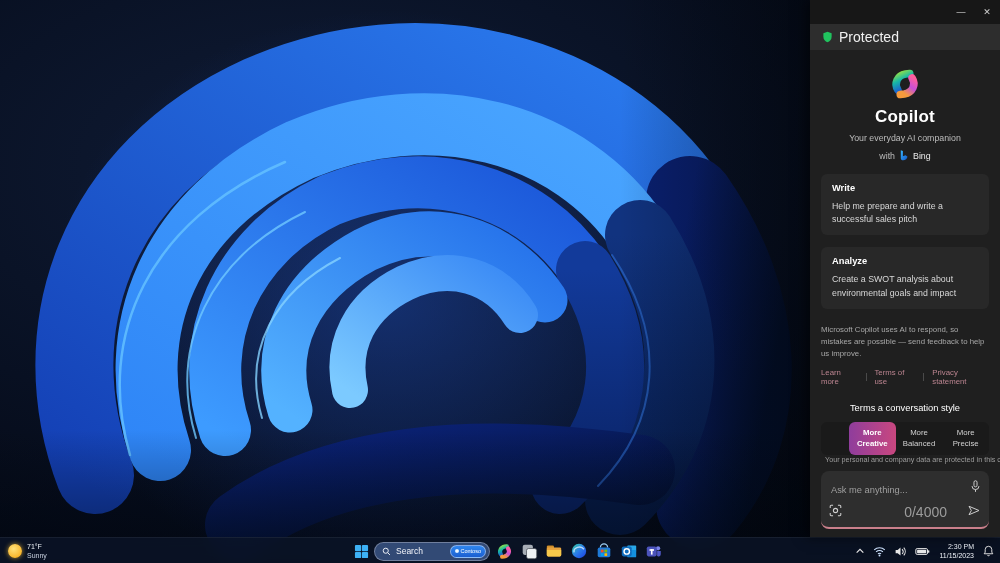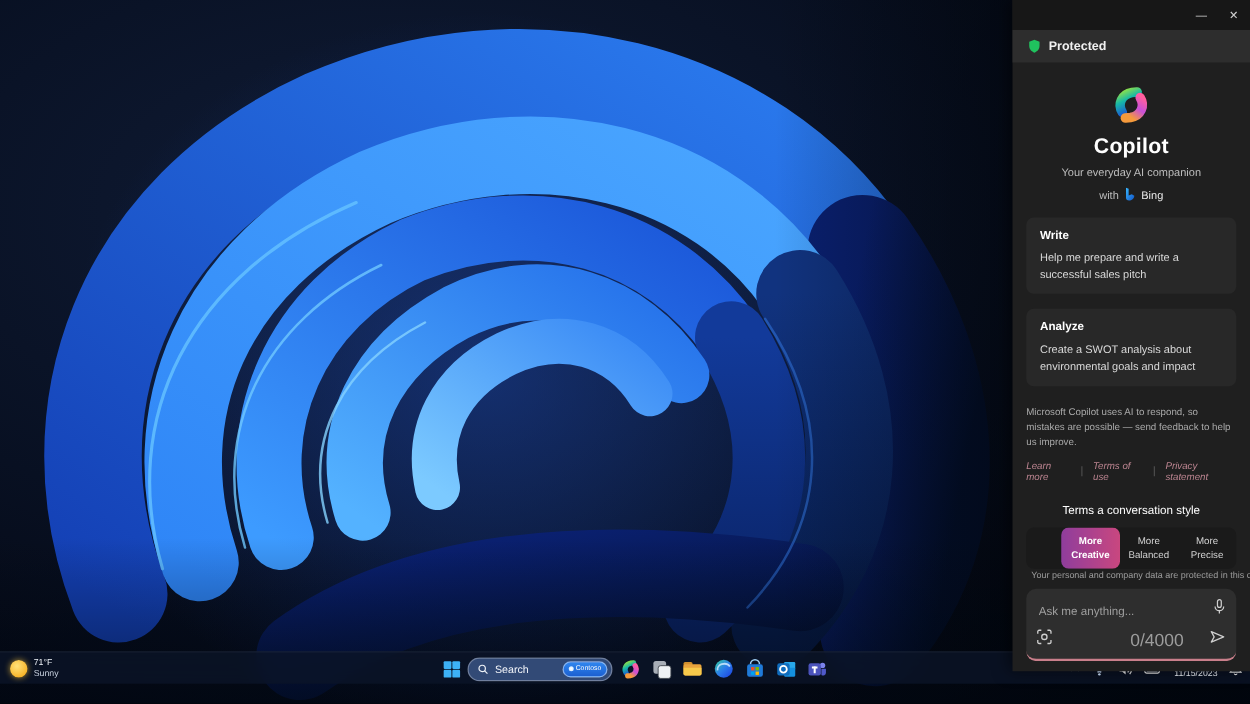--- a/index.html
+++ b/index.html
@@ -5,21 +5,21 @@
   * { margin:0; padding:0; box-sizing:border-box; }
   html,body { width:1000px; height:563px; overflow:hidden; background:#000;
     font-family:"Liberation Sans", sans-serif; }
   .stage { position:relative; width:1000px; height:563px; overflow:hidden; }
 
   
   .desktop { position:absolute; inset:0; }
   .desktop svg { display:block; width:100%; height:100%; }
 
   
-  .taskbar { position:absolute; left:0; right:0; bottom:16px; height:26px;
+  .taskbar { position:absolute; left:0; right:0; bottom:0; height:26px;
     background:rgba(11,20,40,0.78); backdrop-filter: blur(8px);
     border-top:1px solid rgba(255,255,255,0.06); z-index:5;
     display:flex; align-items:center;padding-left:24px; }
   .tb-weather { position:absolute; left:8px; top:0; height:26px;
     display:flex; align-items:center; gap:5px; cursor:default; }
   .sun { width:14px; height:14px; border-radius:50%;
     background:radial-gradient(circle at 40% 35%, #ffe27a, #f8b62c 70%, #e89a15);
     box-shadow:0 0 5px rgba(255,200,60,.7); }
   .wx-text { color:#eef2f8; font-size:7px; line-height:1.3; }
   .wx-text .cond { color:#c9d2e0; }
@@ -53,36 +53,36 @@
   
   .panel { position:absolute; top:0; right:0; width:190px; height:537px;
     background:#1f1f1f; z-index:6; color:#fff;
     box-shadow:-4px 0 12px rgba(0,0,0,.5); display:flex; flex-direction:column; }
   .titlebar { height:24px; background:#171717; display:flex; align-items:center;
     justify-content:flex-end; flex:none; }
   .win-btn { width:26px; height:24px; display:flex; align-items:center; justify-content:center;
     color:#cfcfcf; font-size:9px; }
   .protected-bar { height:26px; background:#2d2d2d; display:flex; align-items:center;
     gap:6px; padding:0 12px; flex:none; }
-  .protected-bar span { font-size:10px; color:#f0f0f0;font-weight:bold; }
+  .protected-bar span { font-size:14px; color:#f0f0f0; }
 
   .p-body { flex:1; padding:0 11px; display:flex; flex-direction:column; }
   .logo-wrap { margin:15px auto 4px; width:40px; height:38px; }
   .p-title { text-align:center; font-size:17px; font-weight:bold; letter-spacing:.2px; }
   .p-sub { text-align:center; font-size:8.8px; color:#bdbdbd; margin-top:6px; }
   .bing-row { display:flex; align-items:center; justify-content:center; gap:4px;
     margin-top:6px; font-size:8.8px; color:#bdbdbd;text-align:right; }
   .bing-row .bing-name { color:#e9e9e9; }
 
   .card { background:#282828; border-radius:6px; padding:9px 11px; margin-top:12px; }
   .card .c-title { font-size:9.3px; font-weight:bold; color:#fff; }
   .card .c-body { font-size:8.8px; color:#d8d8d8; line-height:1.5; margin-top:7px; }
 
   .disclaimer { font-size:7.8px; color:#a8a8a8; line-height:1.55; margin-top:15px; }
-  .links { display:flex; align-items:center; margin-top:8px;font-style:italic; }
+  .links { display:flex; align-items:center; margin-top:8px; }
   .link { font-size:7.8px; color:#bb8490; }
   .link-sep { width:1px; height:8px; background:#4a4a4a; margin:0 8px; }
 
   .style-heading { text-align:center; font-size:9.3px; color:#fff; margin-top:17px; }
   .style-toggle { display:flex; background:#1a1a1a; border-radius:6px; margin-top:9px;
     overflow:hidden;padding-left:28px; }
   .style-opt { flex:1; text-align:center; font-size:7.8px; line-height:1.45;
     padding:5px 0; color:#d2d2d2; }
   .style-opt.selected { background:linear-gradient(90deg,#8f3d9c,#c9477f);
     border-radius:6px; color:#fff; font-weight:bold; }

